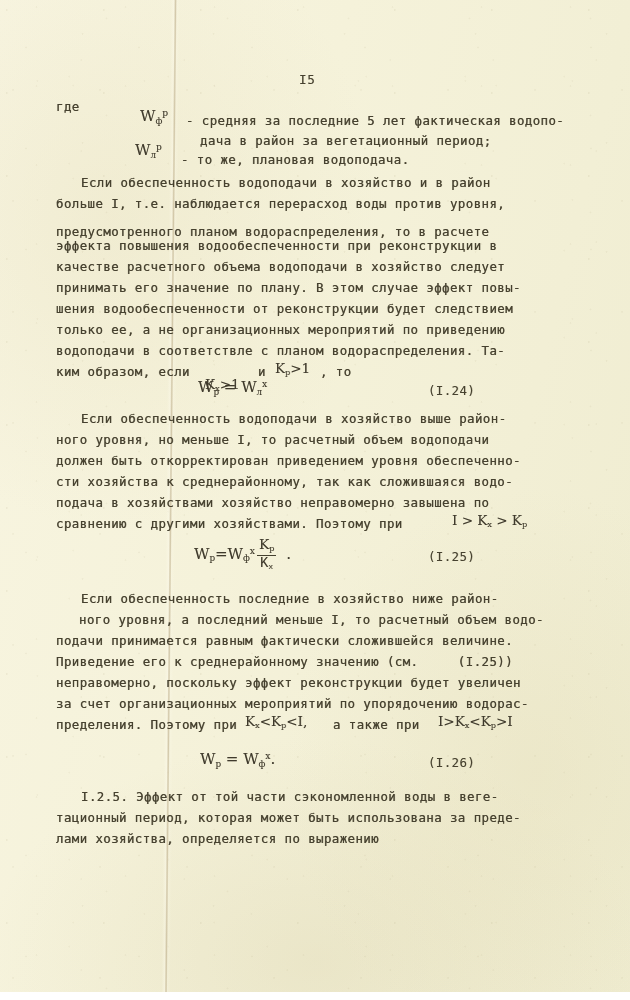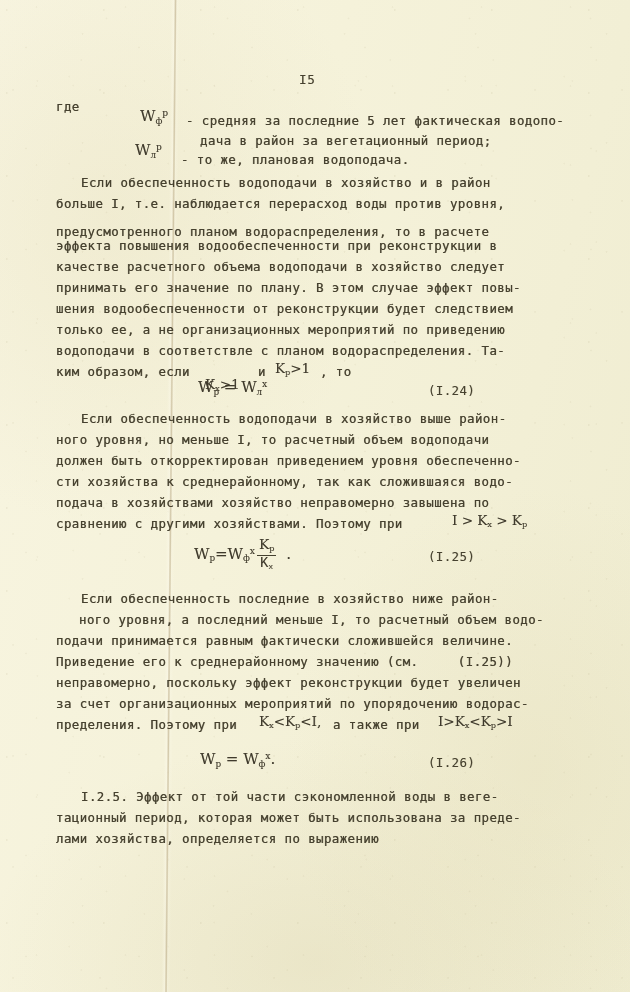--- a/index.html
+++ b/index.html
@@ -234,21 +234,21 @@
     <div class="eqno" style="left:428px; top:549px;">(I.25)</div>
 
     <div class="ln" style="left:81px; top:591px;">Если обеспеченность последние в хозяйство ниже район-</div>
     <div class="ln" style="left:56px; top:612px;margin-left:23px;">ного уровня, а последний меньше I, то расчетный объем водо-</div>
     <div class="ln" style="left:56px; top:633px;">подачи принимается равным фактически сложившейся величине.</div>
     <div class="ln" style="left:56px; top:654px;">Приведение его к среднерайонному значению (см.     (I.25))</div>
     <div class="ln" style="left:56px; top:675px;">неправомерно, поскольку эффект реконструкции будет увеличен</div>
     <div class="ln" style="left:56px; top:696px;">за счет организационных мероприятий по упорядочению водорас-</div>
     <div class="ln" style="left:56px; top:717px;">пределения. Поэтому при</div>
 
-    <div class="imath" style="left:259px; top:713px;">
+    <div class="imath" style="left:245px; top:713px;">
       <span>K</span><sub>x</sub><span>&lt;</span><span>K</span><sub>р</sub><span>&lt;</span><span>I,</span>
     </div>
     <div class="ln" style="left:333px; top:717px;">а также при</div>
     <div class="imath" style="left:438px; top:713px;">
       <span>I</span><span>&gt;</span><span>K</span><sub>x</sub><span>&lt;</span><span>K</span><sub>р</sub><span>&gt;</span><span>I</span>
     </div>
 
     <div class="fx" style="left:200px; top:750px;">
       <span>W</span><sub>р</sub>
       <span>=</span>

